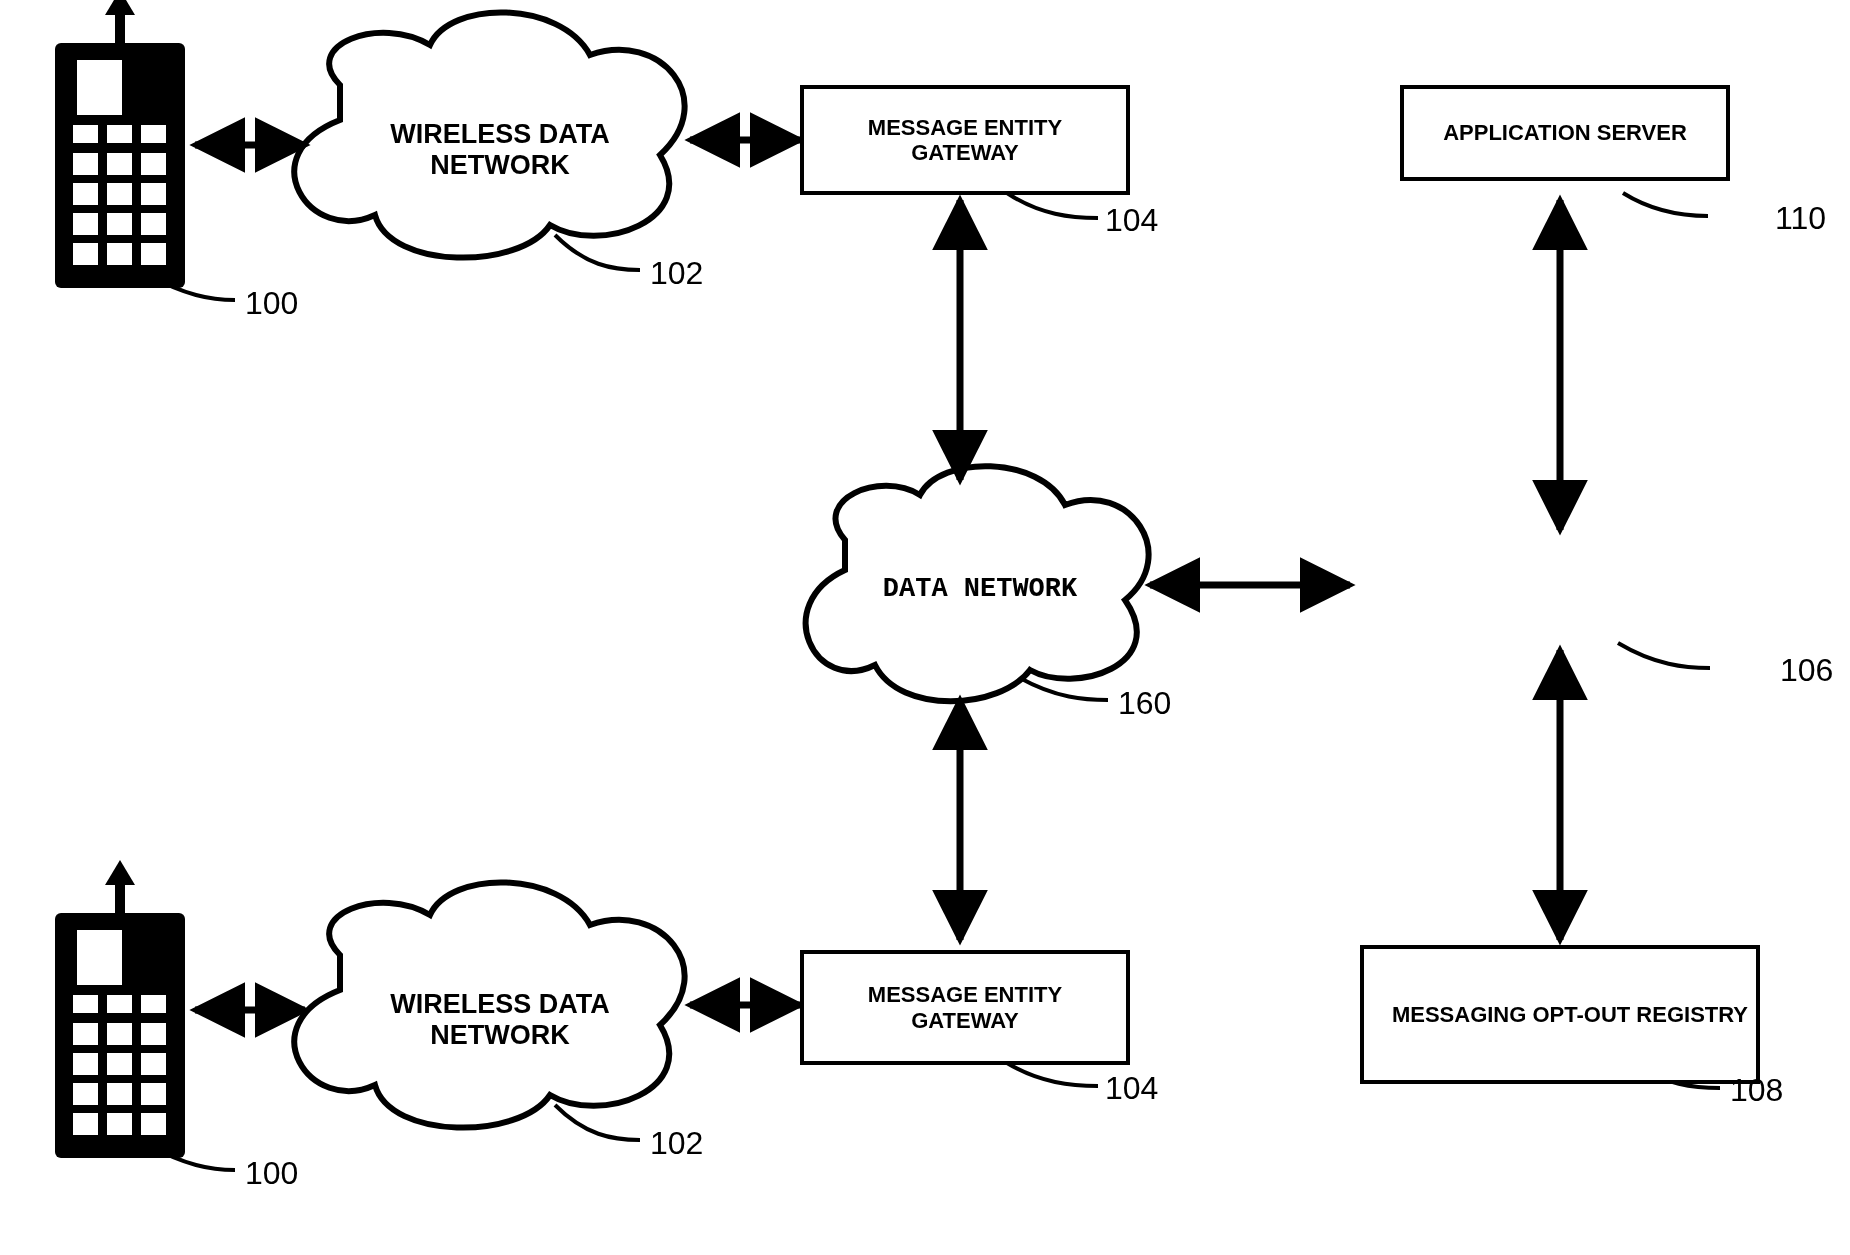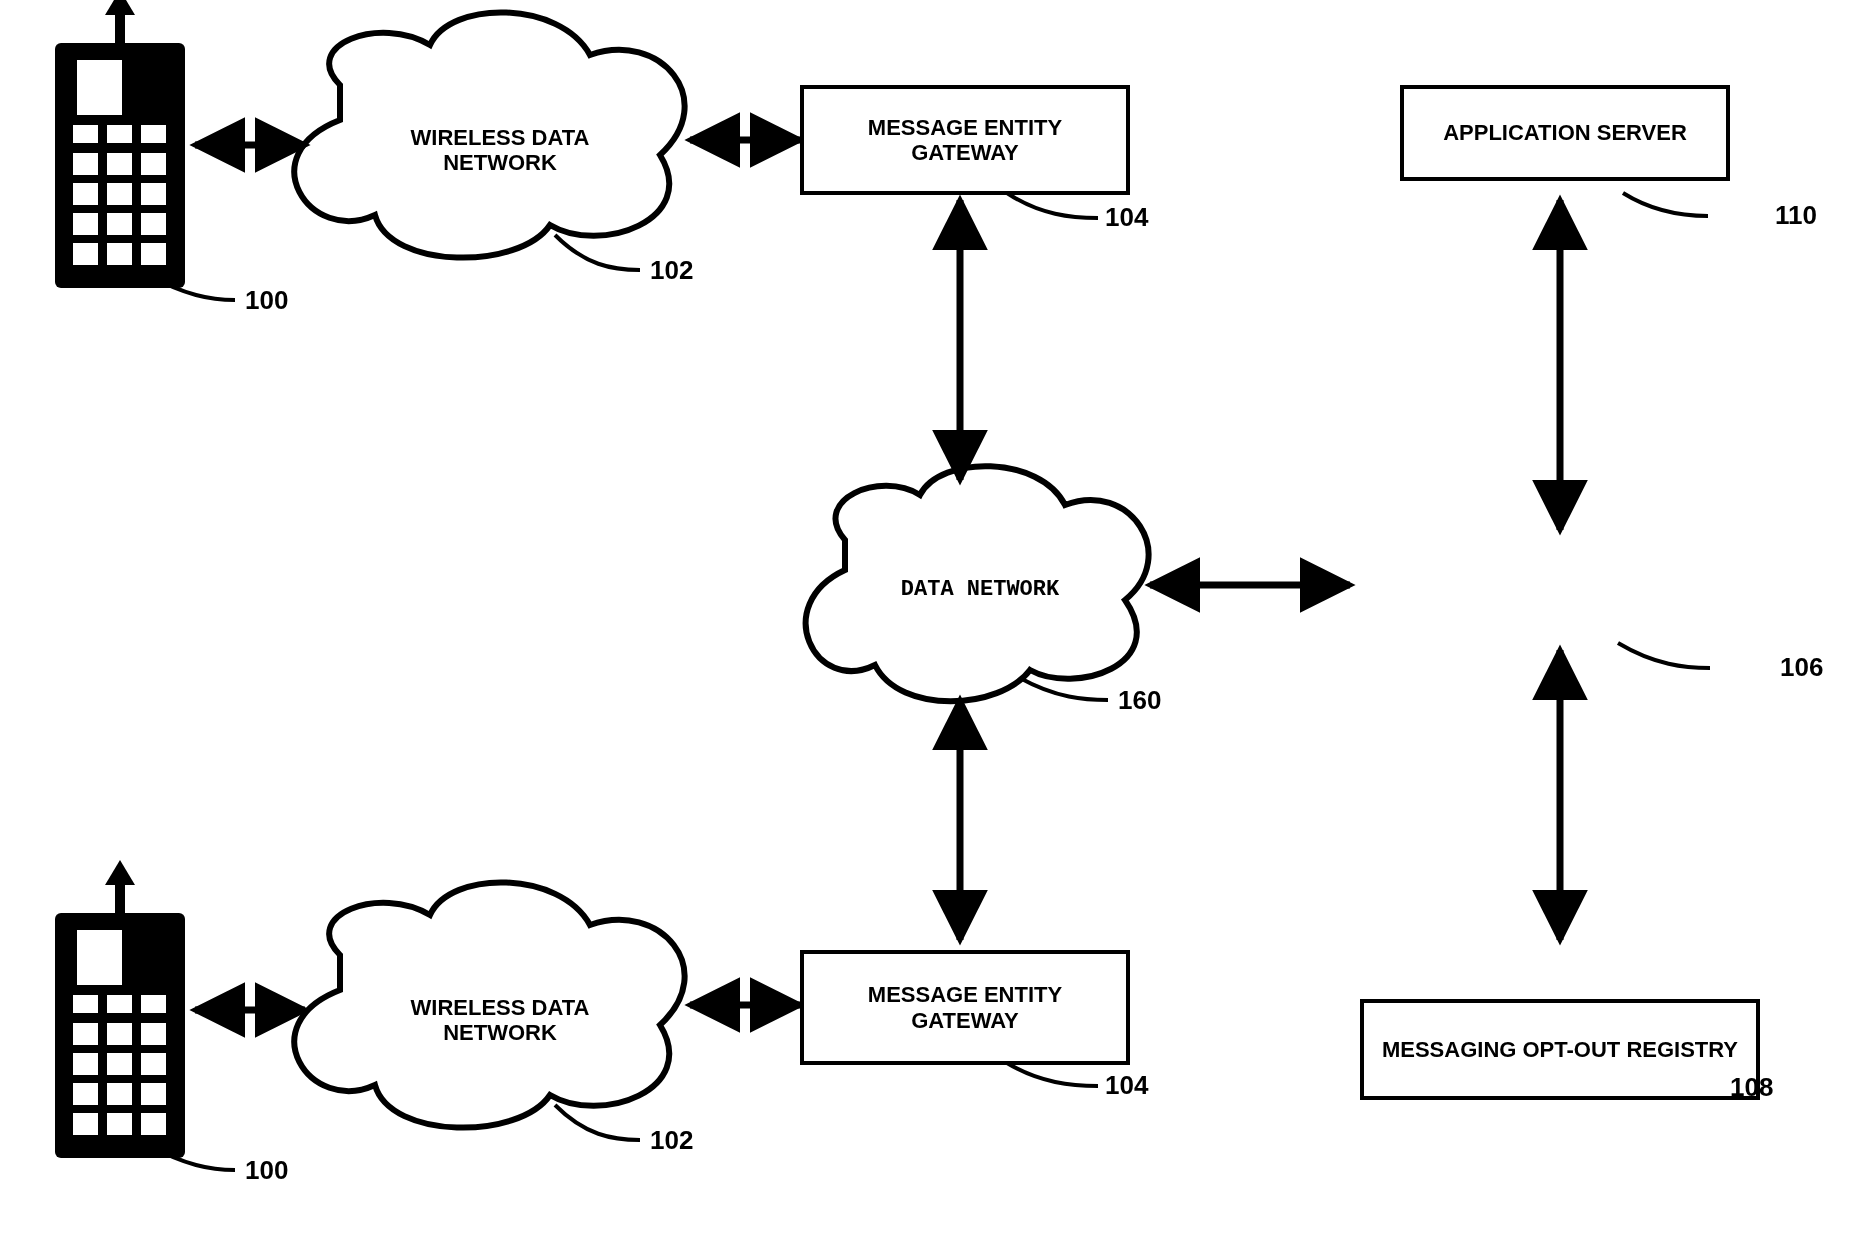--- a/index.html
+++ b/index.html
@@ -26,28 +26,28 @@
     box-sizing: border-box;
     font-size: 22px;
     line-height: 1.15;
   }
   .cloud-text {
     position: absolute;
     display: flex;
     align-items: center;
     justify-content: center;
     text-align: center;
-    font-size: 22px;
+    font-size: 27px;
     line-height: 1.15;
     pointer-events: none;
   }
   .reflabel {
     position: absolute;
-    font-size: 26px;
-    font-weight: bold;
+    font-size: 32px;
+    font-weight: normal;
   }
   svg.overlay {
     position: absolute;
     top: 0; left: 0;
     width: 1850px;
     height: 1255px;
     pointer-events: none;
   }
 </style>
 </head>
@@ -173,21 +173,21 @@
     <path d="M555,1105 C585,1135 612,1140 640,1140" stroke="#000" stroke-width="4" fill="none"></path>
     <path d="M1007,1063 C1040,1083 1072,1086 1098,1086" stroke="#000" stroke-width="4" fill="none"></path>
   </svg>
 
   <div class="box" style="left:800px; top:85px;  width:330px; height:110px;">
       <span>MESSAGE ENTITY GATEWAY</span>
     </div>
   <div class="box" style="left:1400px; top:85px; width:330px; height:96px;">
       <span>APPLICATION SERVER</span>
     </div>
-  <div class="box" style="left:1360px; top:999px; width:400px; height:101px;">
+  <div class="box" style="left:1360px; top:945px; width:400px; height:139px;justify-content:flex-end;">
       <span>MESSAGING OPT-OUT REGISTRY</span>
     </div>
   <div class="box" style="left:800px; top:950px; width:330px; height:115px;">
       <span>MESSAGE ENTITY GATEWAY</span>
     </div>
 
   <div class="cloud-text" style="left:375px; top:95px; width:250px; height:110px;">
       <span>WIRELESS DATA NETWORK</span>
     </div>
   <div class="cloud-text" style="left:870px; top:540px; width:220px; height:100px;font-family:Liberation Mono, monospace;">

